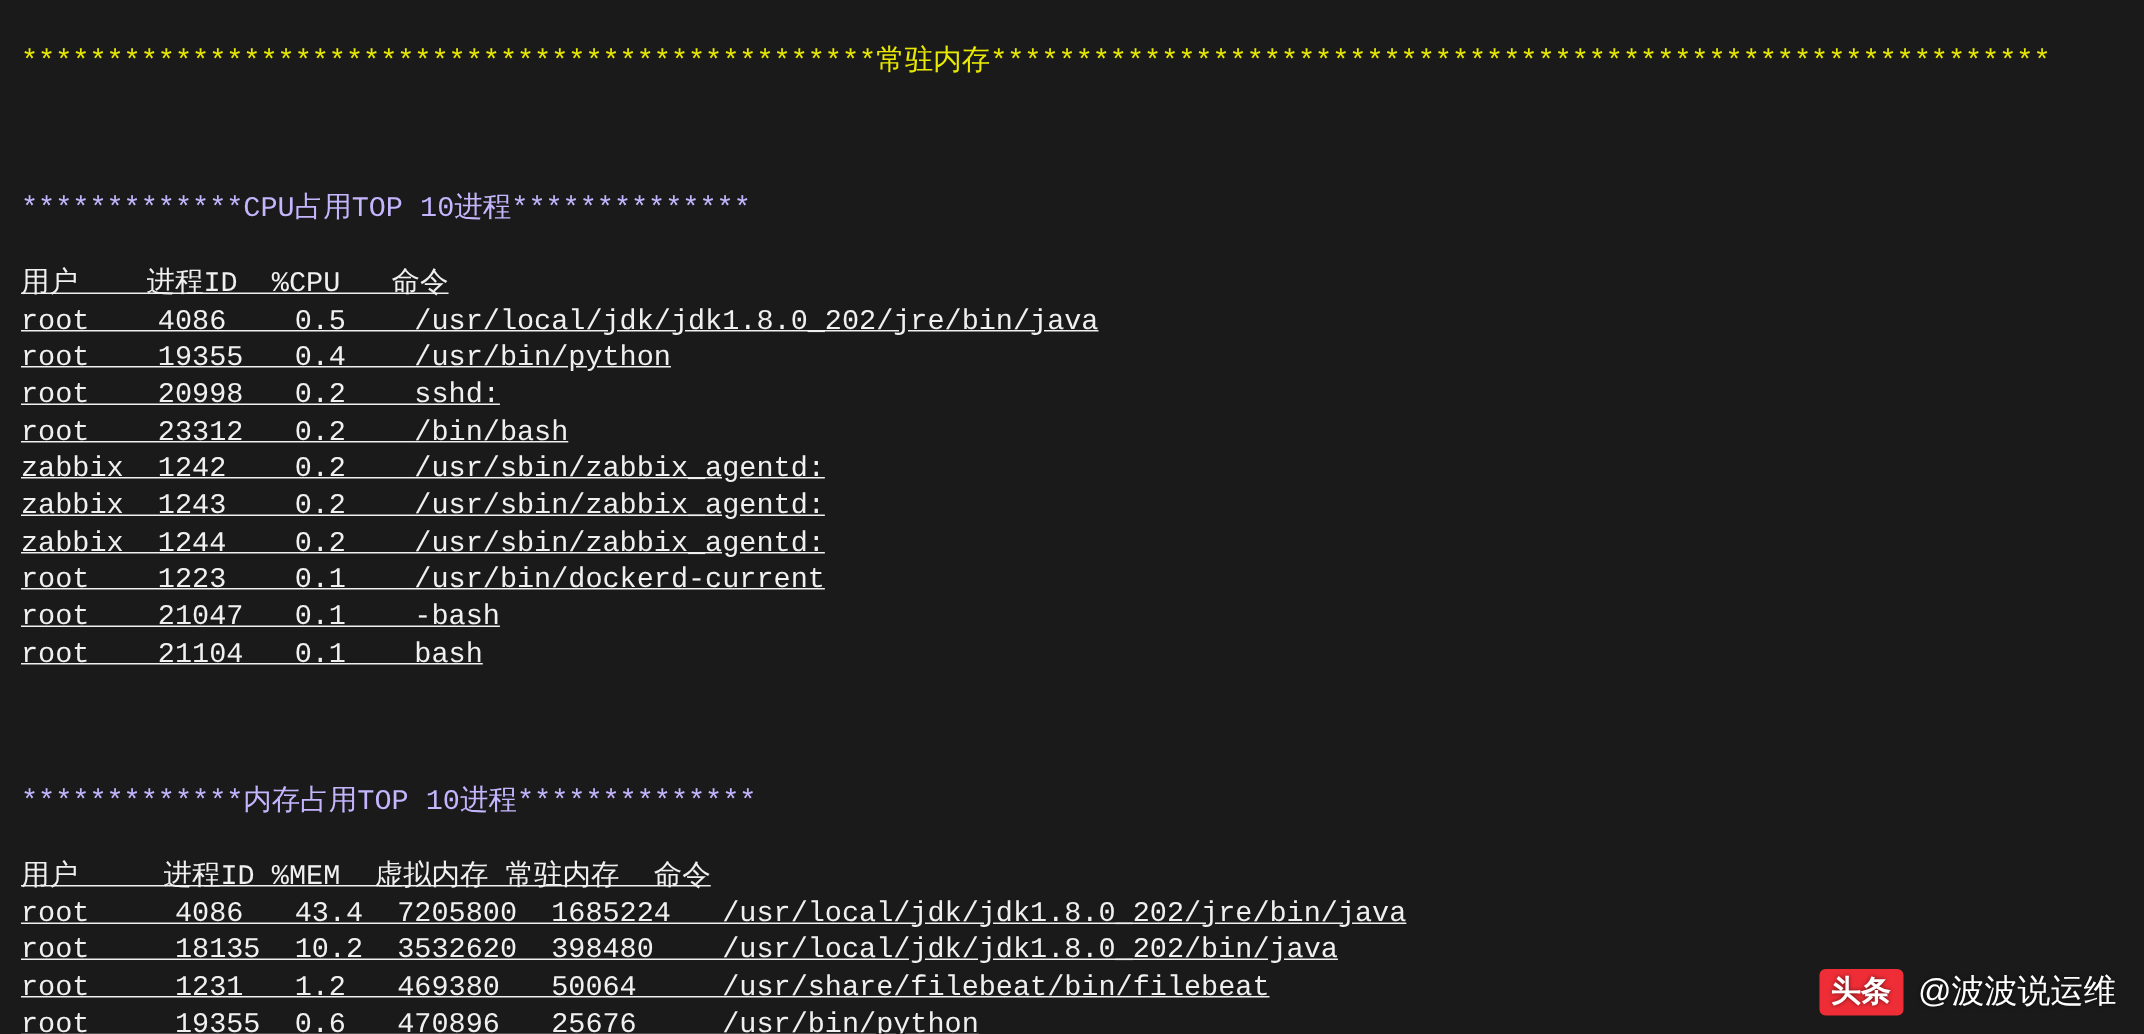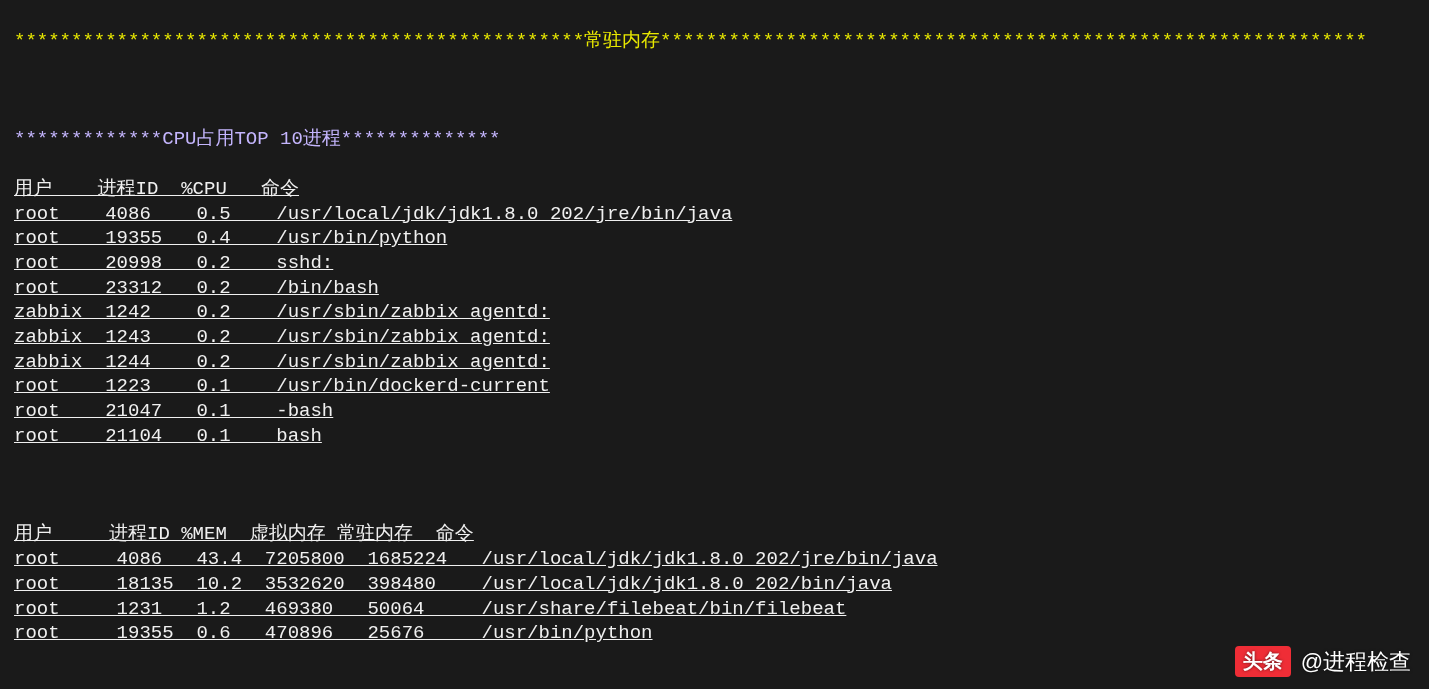--- a/index.html
+++ b/index.html
@@ -19,21 +19,21 @@
     white-space: pre;
   }
   .yellow { color: #e8e800; }
   .cyan   { color: #c4b5fd; }
   .white  { color: #f0f0f0; text-decoration: underline; }
   .watermark {
     position: absolute;
     right: 18px;
     bottom: 12px;
     display: flex;
-    align-items: flex-end;
+    align-items: center;
     gap: 10px;
     color: #ffffff;
     font-family: "PingFang SC","Microsoft YaHei",sans-serif;
     font-size: 22px;
     font-weight: 500;
     text-shadow: 0 0 3px rgba(0,0,0,.6);
   }
   .watermark .logo {
     background: #ef2d36;
     color: #fff;
@@ -45,19 +45,20 @@
 </style>
 </head>
 <body>
 
 <div class="terminal">
 <div class="yellow"><span>**************************************************</span><span>常驻内存</span><span>**************************************************************</span></div>
 <div> </div>
 <div class="cyan"><span>*************</span><span>CPU占用TOP 10进程</span><span>**************</span></div>
 <div id="cpu-table"><div class="white">用户    进程ID  %CPU   命令</div><div class="white">root    4086    0.5    /usr/local/jdk/jdk1.8.0_202/jre/bin/java</div><div class="white">root    19355   0.4    /usr/bin/python</div><div class="white">root    20998   0.2    sshd:</div><div class="white">root    23312   0.2    /bin/bash</div><div class="white">zabbix  1242    0.2    /usr/sbin/zabbix_agentd:</div><div class="white">zabbix  1243    0.2    /usr/sbin/zabbix_agentd:</div><div class="white">zabbix  1244    0.2    /usr/sbin/zabbix_agentd:</div><div class="white">root    1223    0.1    /usr/bin/dockerd-current</div><div class="white">root    21047   0.1    -bash</div><div class="white">root    21104   0.1    bash</div></div>
 <div> </div>
+<div class="cyan"><span>*************</span><span>内存占用TOP 10进程</span><span>**************</span></div>
 <div id="mem-table"><div class="white">用户     进程ID %MEM  虚拟内存 常驻内存  命令</div><div class="white">root     4086   43.4  7205800  1685224   /usr/local/jdk/jdk1.8.0_202/jre/bin/java</div><div class="white">root     18135  10.2  3532620  398480    /usr/local/jdk/jdk1.8.0_202/bin/java</div><div class="white">root     1231   1.2   469380   50064     /usr/share/filebeat/bin/filebeat</div><div class="white">root     19355  0.6   470896   25676     /usr/bin/python</div></div>
 </div>
 
 <div class="watermark">
   <span class="logo">头条</span>
-  <span>@进程检查</span>
+  <span>@波波说运维</span>
 </div>
 
 </body></html>

